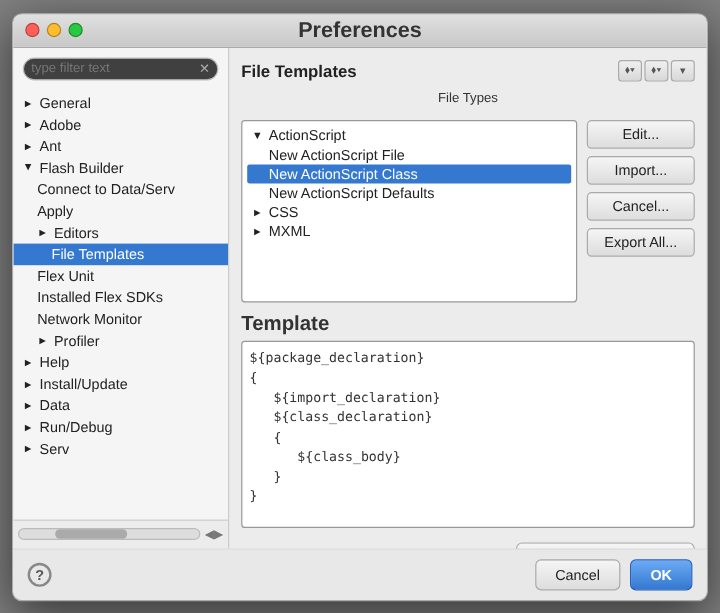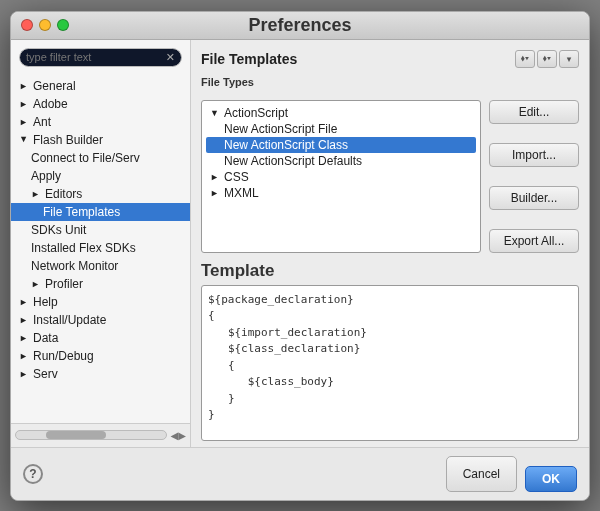--- a/index.html
+++ b/index.html
@@ -76,21 +76,21 @@
       display: flex;
       flex-direction: column;
       overflow: hidden;
       flex-shrink: 0;
     }
 
     .search-box {
       margin: 8px;
       display: flex;
       align-items: center;
-      background: #0f172a;
+      background: #404040;
       border: 1px solid #bbb;
       border-radius: 10px;
       padding: 2px 6px;
     }
 
     .search-box input {
       border: none;
       outline: none;
       font-size: 11px;
       width: 100%;
@@ -215,23 +215,24 @@
     .file-types-box {
       flex: 1;
       border: 1px solid #999;
       border-radius: 3px;
       background: white;
       overflow: hidden;
     }
 
     .file-types-label {
       font-size: 11px;
-      font-weight: bold;
+      font-weight: normal;
       color: #333;
       margin-bottom: 4px;
+      text-align: center;
     }
 
     .file-types-tree {
       padding: 4px;
       height: 150px;
       overflow-y: auto;
     }
 
     .ft-item {
       padding: 1px 4px;
@@ -248,21 +249,21 @@
       background: #3478d0;
       color: white;
     }
 
     .ft-item.level1 { padding-left: 4px; }
     .ft-item.level2 { padding-left: 18px; }
 
     .side-buttons {
       display: flex;
       flex-direction: column;
-      gap: 19px;
+      gap: 6px;
       width: 90px;
     }
 
     .action-btn {
       padding: 4px 8px;
       background: linear-gradient(to bottom, #f5f5f5, #ddd);
       border: 1px solid #aaa;
       border-radius: 4px;
       cursor: pointer;
       font-size: 12px;
@@ -320,21 +321,20 @@
       cursor: pointer;
       background: linear-gradient(to bottom, #f5f5f5, #ddd);
       color: #222;
     }
 
     .dialog-btn.primary {
       background: linear-gradient(to bottom, #6baaf5, #3478d0);
       color: white;
       border: 1px solid #2060c0;
       font-weight: bold;
-      margin-top: 10px;
     }
 
     .help-icon {
       width: 20px;
       height: 20px;
       border-radius: 50%;
       border: 2px solid #888;
       display: flex;
       align-items: center;
       justify-content: center;
@@ -392,38 +392,38 @@
           <span class="arrow">►</span>
           <span>Ant</span>
         </div>
 
         <div class="tree-item level1">
           <span class="arrow expanded">►</span>
           <span>Flash Builder</span>
         </div>
 
         <div class="tree-item level2">
-          <span>Connect to File/Serv</span>
+          <span>Connect to Data/Serv</span>
         </div>
 
         <div class="tree-item level2">
           <span>Apply</span>
         </div>
 
         <div class="tree-item level2">
           <span class="arrow">►</span>
           <span>Editors</span>
         </div>
 
         <div class="tree-item level3 selected">
           <span>File Templates</span>
         </div>
 
         <div class="tree-item level2">
-          <span>SDKs Unit</span>
+          <span>Flex Unit</span>
         </div>
 
         <div class="tree-item level2">
           <span>Installed Flex SDKs</span>
         </div>
 
         <div class="tree-item level2">
           <span>Network Monitor</span>
         </div>
 
@@ -505,21 +505,21 @@
 
             <div class="ft-item level1">
               <span class="arrow">►</span>
               <span>MXML</span>
             </div>
           </div>
         </div>
         <div class="side-buttons">
           <button class="action-btn">Edit...</button>
           <button class="action-btn">Import...</button>
-          <button class="action-btn">Builder...</button>
+          <button class="action-btn">Cancel...</button>
           <button class="action-btn">Export All...</button>
         </div>
       </div>
 
       <div class="template-section">
         <div class="template-label">Template</div>
         <div class="template-box">
           <pre style="font-family: monospace; font-size: 11px; color: #333; white-space: pre-wrap;">${package_declaration}
 {
    ${import_declaration}

